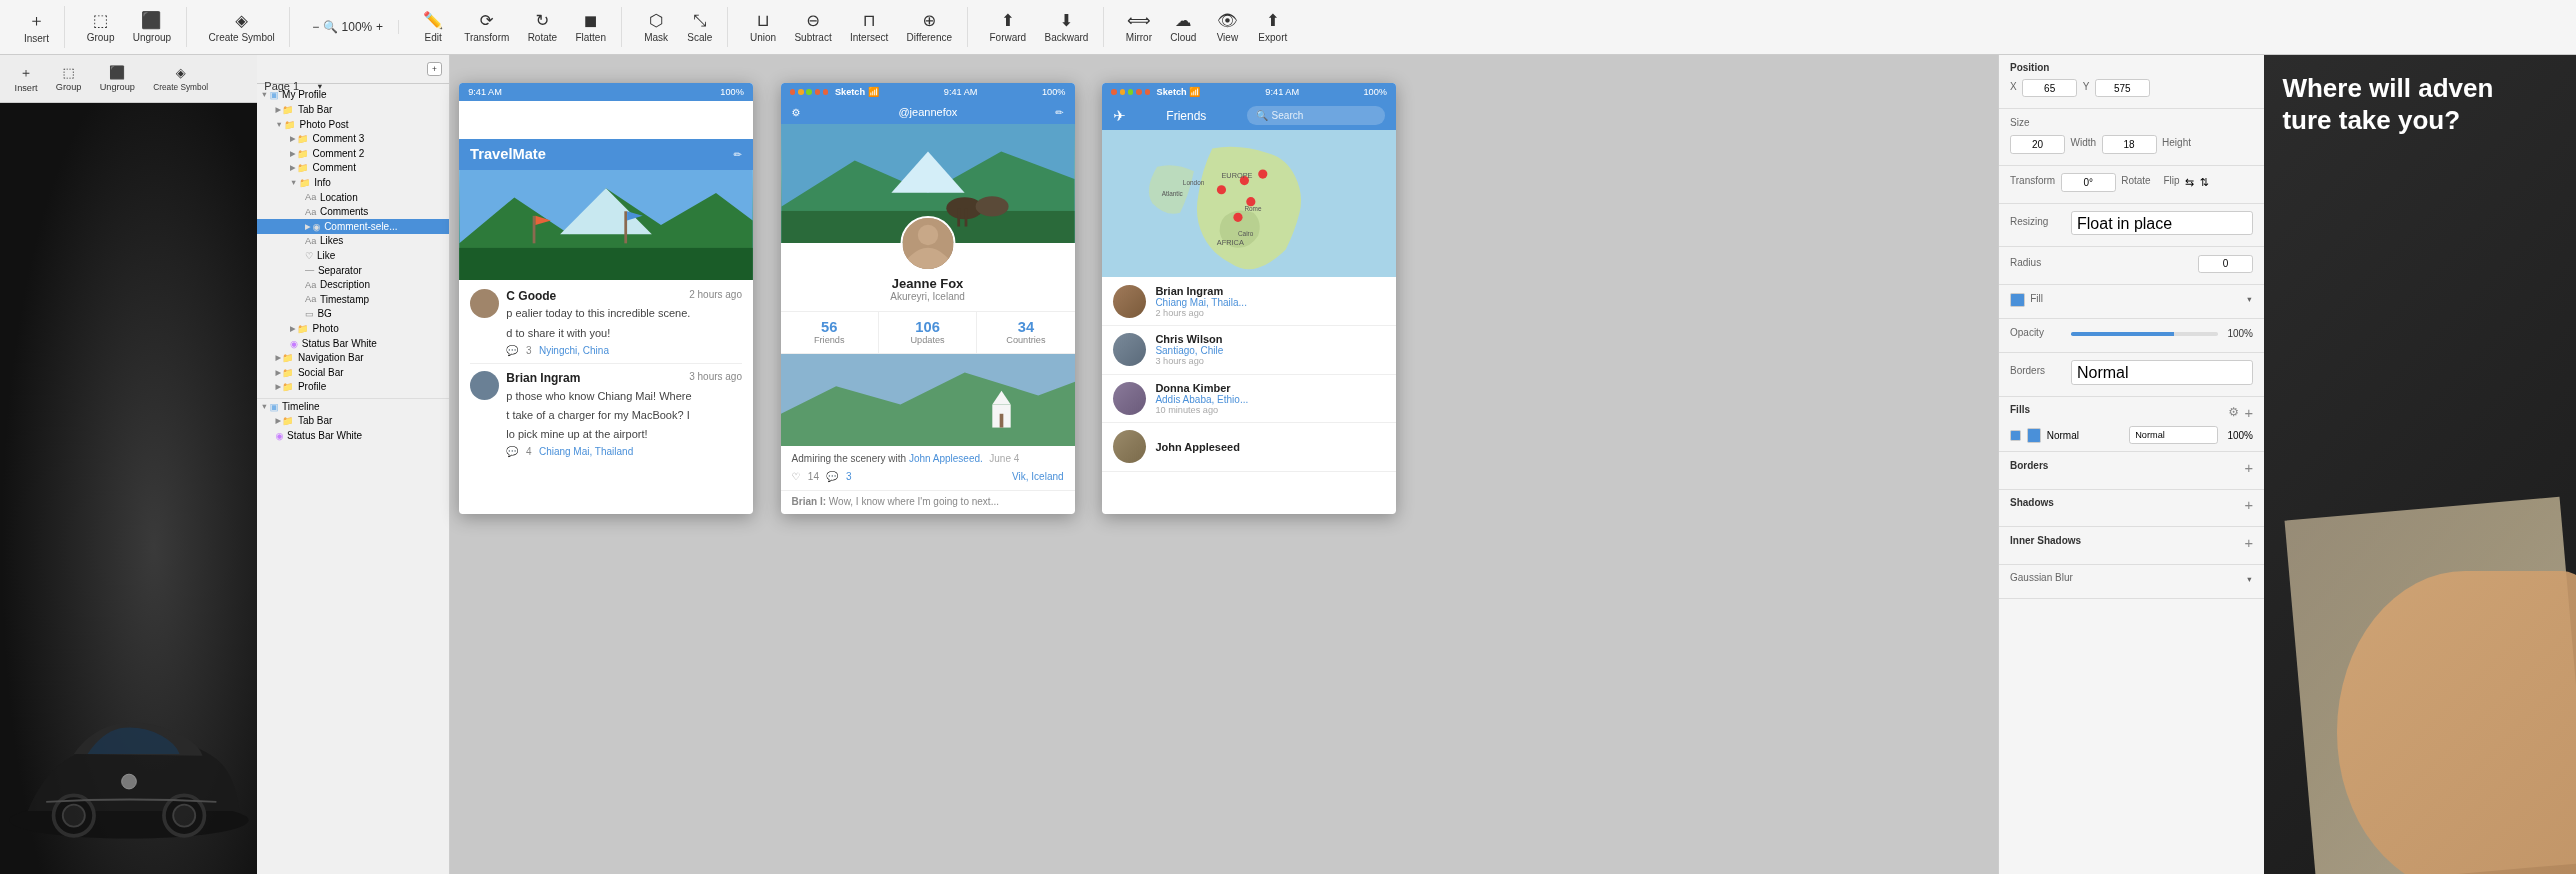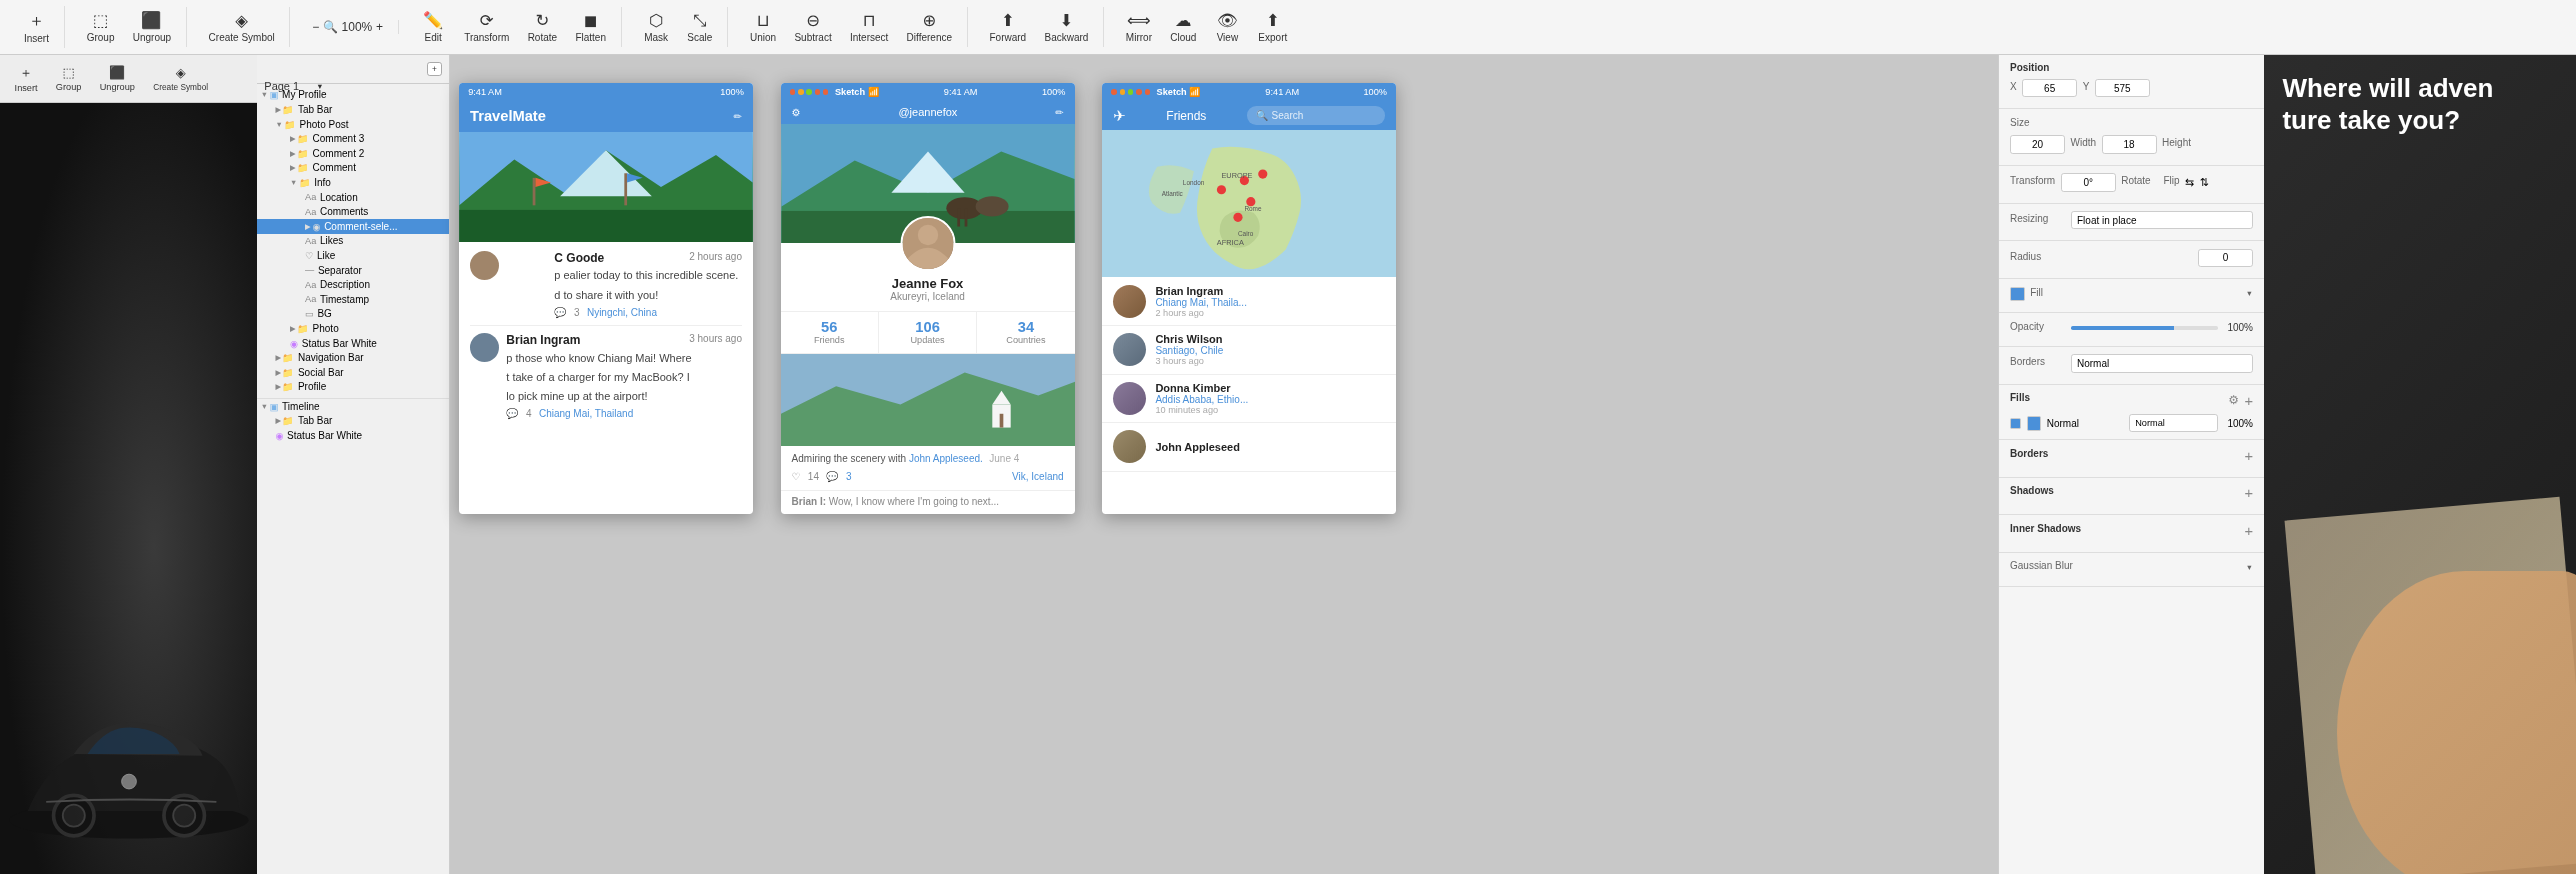--- a/index.html
+++ b/index.html
@@ -153,20 +153,21 @@
       font-size: 9.2px;
       height: 18.4px;
     }
     .phone1-header {
       background: #4a90d9;
       color: white;
       display: flex;
       align-items: center;
       justify-content: space-between;
       padding: 7.3px 11px;
+      margin-top: 38px;
     }
     .phone1-header-title { font-size: 14.7px; font-weight: 600; }
     .phone1-image { width: 100%; height: 110px; background: linear-gradient(180deg, #87ceeb 0%, #228b22 60%, #2d5a1b 100%); position: relative; overflow: hidden; }
     .phone1-content { padding: 9.2px 11px; }
     .phone1-user { font-size: 12px; font-weight: 600; color: #222; }
     .phone1-time { font-size: 10px; color: #888; float: right; }
     .phone1-text { font-size: 11px; color: #444; line-height: 1.4; margin: 3.7px 0; }
     .phone1-link { color: #4a90d9; }
     .phone1-action { display: flex; align-items: center; gap: 7.3px; margin-top: 3.7px; font-size: 10px; color: #888; }
     .phone1-divider { height: 0.9px; background: #eee; margin: 7.3px 0; }
@@ -294,21 +295,21 @@
       padding: 2.8px 5.5px;
       font-size: 10px;
       background: white;
       width: 55px;
       text-align: center;
     }
     .rp-dropdown {
       border: 0.9px solid #ccc;
       border-radius: 2.8px;
       padding: 2.8px 5.5px;
-      font-size: 10px;
+      font-size: 16px;
       background: white;
       flex: 1;
       appearance: none;
     }
     .rp-title { font-size: 10px; font-weight: 600; color: #333; margin-bottom: 5.5px; }
     .rp-section-header {
       display: flex; align-items: center; justify-content: space-between;
       margin-bottom: 5.5px;
     }
     .rp-add-btn { font-size: 14.7px; color: #888; cursor: pointer; }
@@ -718,21 +719,21 @@
 
             <rect x="80" y="50" width="3" height="30" fill="#8b6a50"></rect>
             <polygon points="83,50 100,55 83,60" fill="#e8633a"></polygon>
             <rect x="180" y="45" width="3" height="35" fill="#8b6a50"></rect>
             <polygon points="183,45 200,50 183,55" fill="#4a90d9"></polygon>
           </svg>
         </div>
         <div class="phone1-content">
           <div style="display:flex;align-items:flex-start;gap:7.3px;margin-bottom:7.3px;">
             <div style="width:29px;height:29px;border-radius:50%;background:#a0856a;flex-shrink:0;"></div>
-            <div style="flex:1;margin-left:48px;">
+            <div style="flex:1;">
               <div style="display:flex;justify-content:space-between;">
                 <span class="phone1-user">C Goode</span>
                 <span class="phone1-time">2 hours ago</span>
               </div>
               <div class="phone1-text">p ealier today to this incredible scene.</div>
               <div class="phone1-text">d to share it with you!</div>
               <div class="phone1-action">
                 <span>💬</span>
                 <span>3</span>
                 <span class="phone1-link">Nyingchi, China</span>

